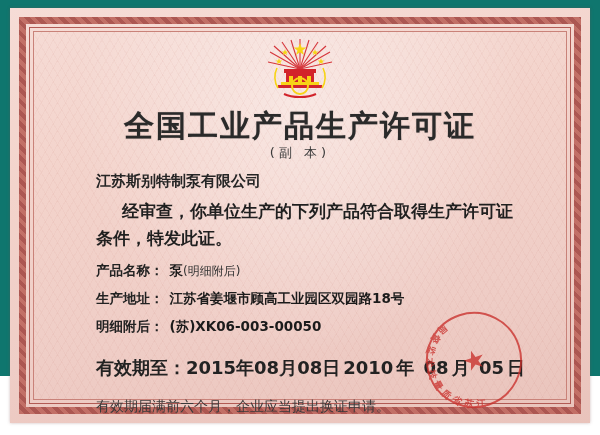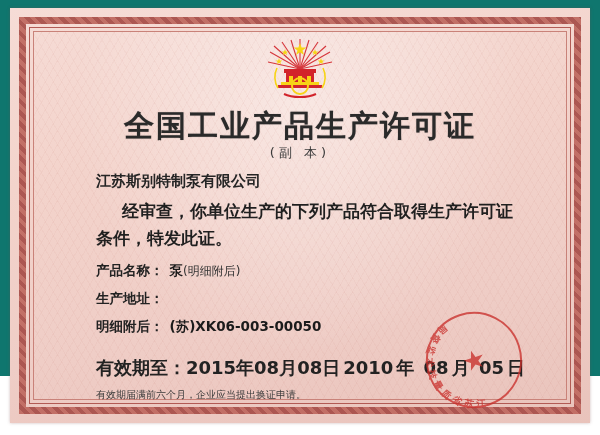--- a/index.html
+++ b/index.html
@@ -194,22 +194,22 @@
     white-space: nowrap;
     padding-right: 26px;
   }
   #issue-date .num { margin: 0 3px; }
 
   
   #footnote {
     position: absolute;
     left: 60px;
     right: 40px;
-    top: 354px;
-    font-size: 10px;
+    top: 364px;
+    font-size: 14px;
     color: #3a3a3a;
   }
 
   
   #seal {
     position: absolute;
     right: 42px;
     top: 278px;
     width: 96px;
     height: 96px;
@@ -313,20 +313,21 @@
       </div>
 
       <div id="fields">
         <div class="field-row row-product">
           <span class="field-label">产品名称：</span>
           <span class="field-value">泵</span>
           <span class="field-note">(明细附后)</span>
         </div>
         <div class="field-row">
           <span class="field-label">生产地址：</span>
+          <span class="field-value">江苏省姜堰市顾高工业园区双园路18号</span>
         </div>
         <div class="field-row">
           <span class="field-label">明细附后：</span>
           <span class="field-value">(苏)XK06-003-00050</span>
         </div>
       </div>
 
       <div id="date-row">
         <span id="validity">
           <span>有效期至：</span><span>2015年08月08日</span>

